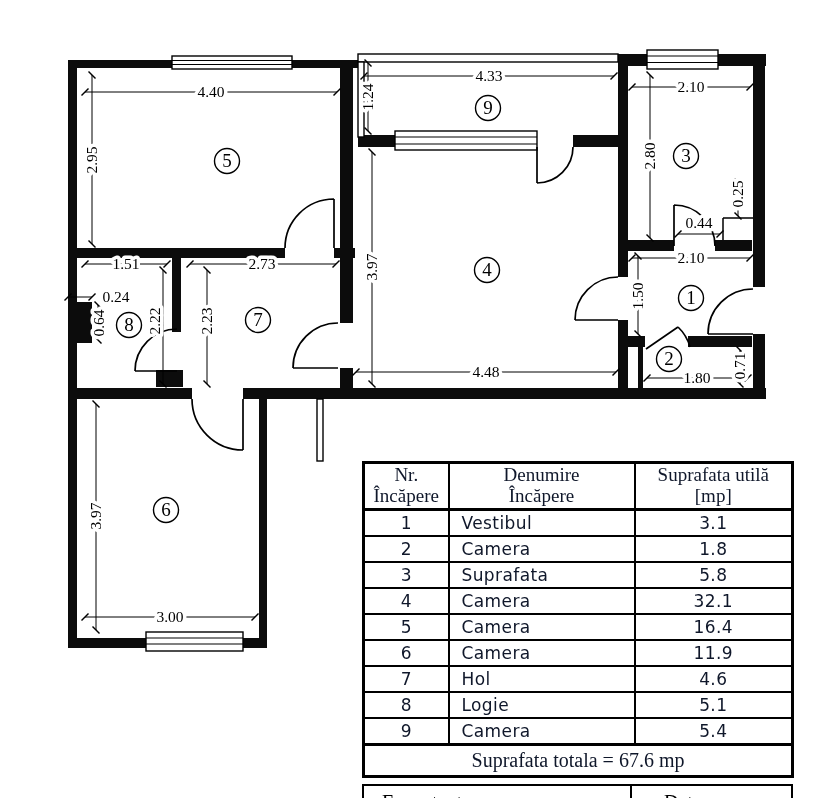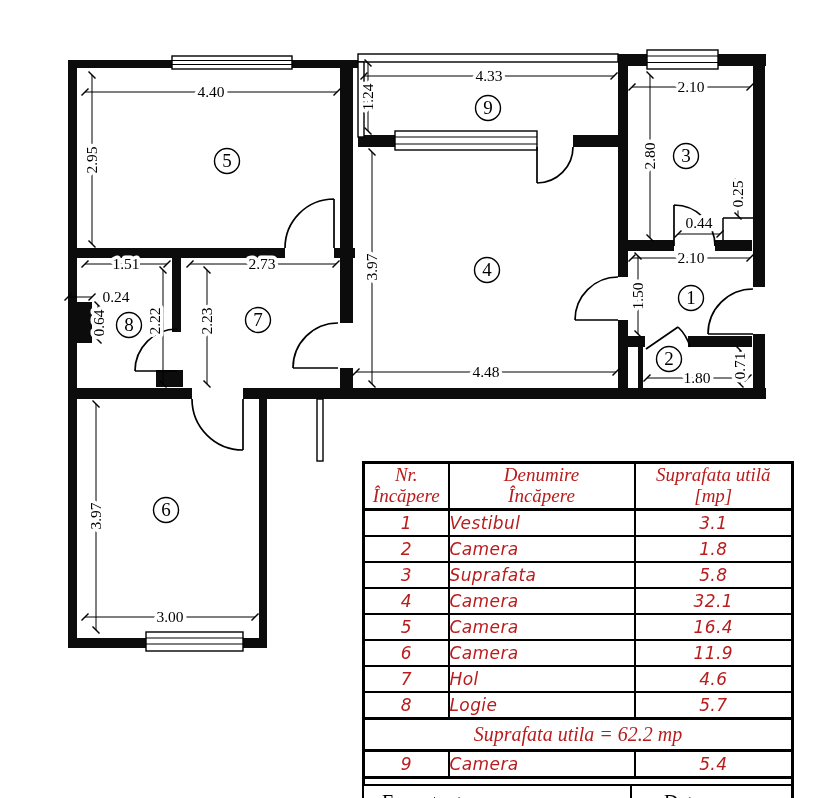--- a/index.html
+++ b/index.html
@@ -15,27 +15,27 @@
   .jog{stroke:#000;stroke-width:1.5;fill:none;}
   .dl{stroke:#000;stroke-width:1;marker-start:url(#tk);marker-end:url(#tk);}
   text.dim{font:15.5px "Liberation Serif",serif;fill:#000;text-anchor:middle;
            stroke:#fff;stroke-width:7px;paint-order:stroke;stroke-linejoin:round;}
   circle.rc{fill:none;stroke:#000;stroke-width:1.4;}
   text.rnum{font:19px "Liberation Serif",serif;fill:#000;text-anchor:middle;}
 
   
   .tbl{position:absolute;left:362px;top:461px;width:429px;border-collapse:collapse;
        table-layout:fixed;background:#fff;border:3px solid #000;}
-  .tbl td{border:2px solid #000;padding:0;overflow:hidden;color:#b91c1c;font-style:italic;}
+  .tbl td{border:2px solid #000;padding:0;overflow:hidden;color:#0f172a;}
   .tbl tr.hdr td{font-family:"Liberation Serif",serif;font-size:19px;line-height:1.1;
        text-align:center;height:44px;border-bottom:3px solid #000;}
   .tbl tr.datarow td{font-family:"DejaVu Sans",sans-serif;font-size:17px;height:24px;
        letter-spacing:.4px;}
   .tbl td.c{text-align:center;}
-  .tbl td.nm{padding-left:0;margin-top:40px;}
+  .tbl td.nm{padding-left:12px;margin-top:40px;}
   .tbl tr.sum td{font-family:"Liberation Serif",serif;font-size:20px;text-align:center;
        height:29px;border-top:3px solid #000;border-bottom:3px solid #000;}
   .sig{position:absolute;left:362px;top:784px;width:429px;border-collapse:collapse;
        table-layout:fixed;background:#fff;border:2px solid #000;}
   .sig td{border:2px solid #000;font-family:"Liberation Serif",serif;font-size:20px;
        height:40px;vertical-align:top;padding:5px 0 0 0;color:#000;}
 </style>
 </head>
 <body>
 
@@ -265,24 +265,21 @@
     <td class="c">11.9</td>
   </tr>
   <tr class="datarow">
     <td class="c">7</td>
     <td class="nm">Hol</td>
     <td class="c">4.6</td>
   </tr>
   <tr class="datarow">
     <td class="c">8</td>
     <td class="nm">Logie</td>
-    <td class="c">5.7</td>
-  </tr>
-  <tr class="sum">
-    <td colspan="3">Suprafata utila = 62.2 mp</td>
+    <td class="c">5.1</td>
   </tr>
   <tr class="datarow">
     <td class="c">9</td>
     <td class="nm">Camera</td>
     <td class="c">5.4</td>
   </tr>
   <tr class="sum">
     <td colspan="3">Suprafata totala = 67.6 mp</td>
   </tr>
 </tbody>

